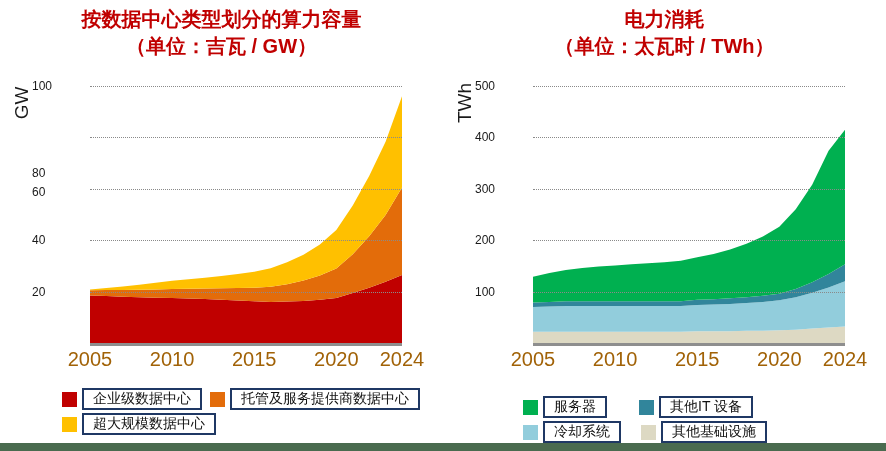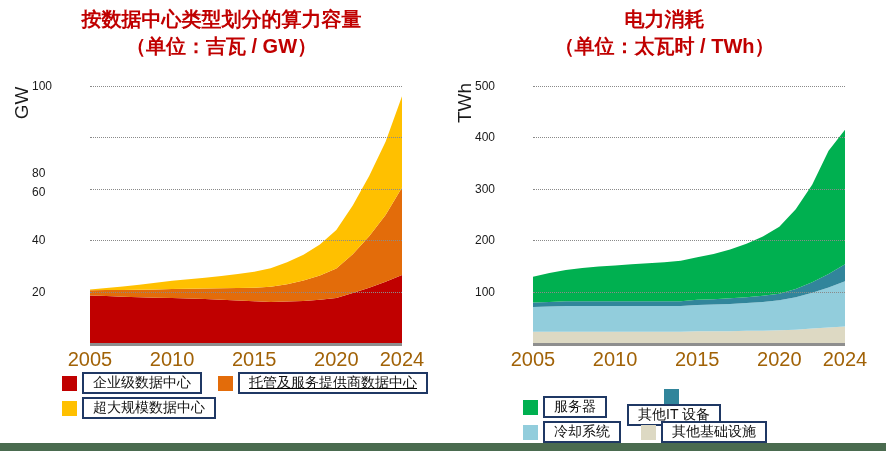--- a/index.html
+++ b/index.html
@@ -75,21 +75,21 @@
     position: absolute;
     top: 348px;
     font-size: 20px;
     color: #a16207;
     transform: translateX(-50%);
     white-space: nowrap;
   }
 
   
   .legend { position: absolute; }
-  .legend-left  { left: 62px;  top: 372px; }
+  .legend-left  { left: 62px;  top: 388px; }
   .legend-right { left: 523px; top: 396px; }
 
   .legend-row { display: flex; align-items: center; height: 22px; margin-bottom: 3px; }
 
   .legend-item { display: flex; align-items: center; }
 
   .swatch {
     width: 15px; height: 15px;
     flex: 0 0 15px;
     margin-right: 5px;
@@ -153,21 +153,21 @@
         <div class="xtick" style="left: 336.316px;">2020</div>
         <div class="xtick" style="left: 402px;">2024</div>
       </div>
 
     <div class="legend legend-left" id="leftlegend">
         <div class="legend-row">
           <div class="legend-item">
             <span class="swatch" style="background: rgb(192, 0, 0);"></span>
             <span class="legend-box">企业级数据中心</span>
           </div>
-          <div class="legend-item" style="margin-left: 16px; text-decoration: underline;">
+          <div class="legend-item" style="margin-left: 8px;">
             <span class="swatch" style="background: rgb(227, 108, 10);"></span>
             <span class="legend-box">托管及服务提供商数据中心</span>
           </div>
         </div>
         <div class="legend-row">
           <div class="legend-item">
             <span class="swatch" style="background: rgb(255, 192, 0);"></span>
             <span class="legend-box">超大规模数据中心</span>
           </div>
         </div>
@@ -211,21 +211,21 @@
       <div class="xtick" style="left: 779.316px;">2020</div>
       <div class="xtick" style="left: 845px;">2024</div>
     </div>
 
   <div class="legend legend-right" id="rightlegend">
       <div class="legend-row">
         <div class="legend-item">
           <span class="swatch" style="background: rgb(0, 176, 80);"></span>
           <span class="legend-box">服务器</span>
         </div>
-        <div class="legend-item" style="margin-left: 20px; flex-direction: column;">
+        <div class="legend-item" style="margin-left: 32px;">
           <span class="swatch" style="background: rgb(49, 133, 155);"></span>
           <span class="legend-box">其他IT 设备</span>
         </div>
       </div>
       <div class="legend-row">
         <div class="legend-item">
           <span class="swatch" style="background: rgb(146, 205, 220);"></span>
           <span class="legend-box">冷却系统</span>
         </div>
         <div class="legend-item" style="margin-left: 20px;">

